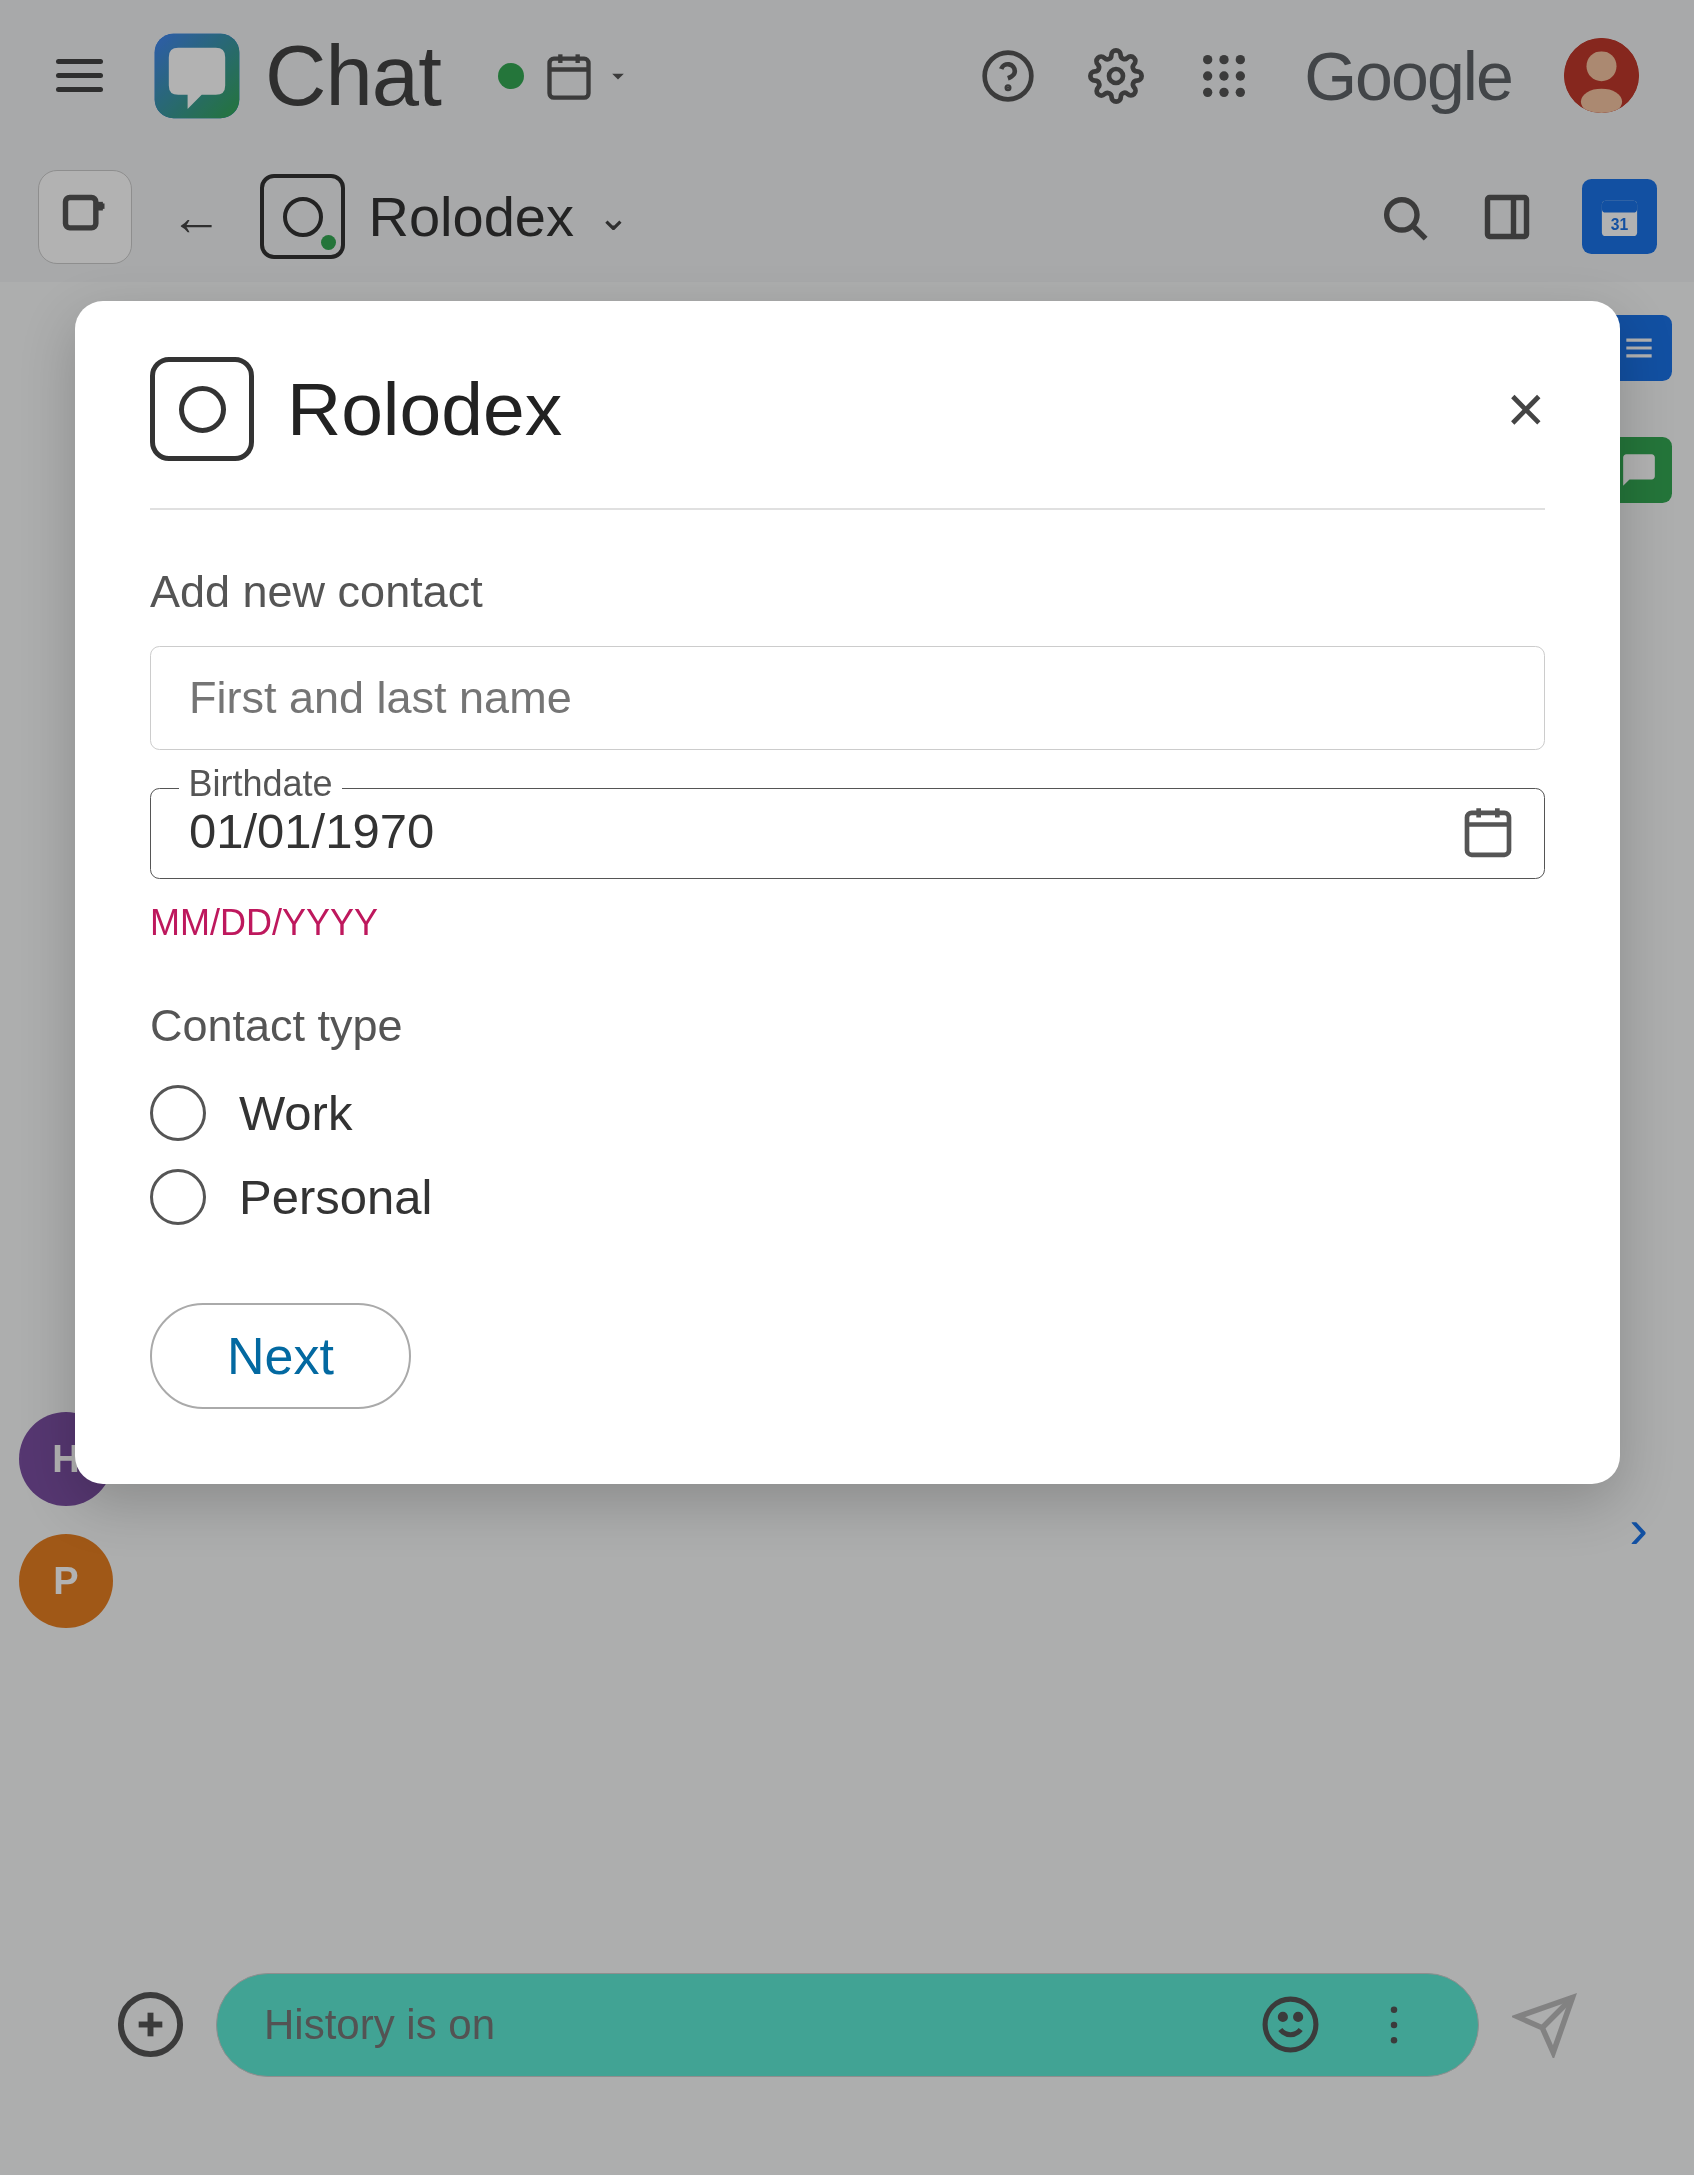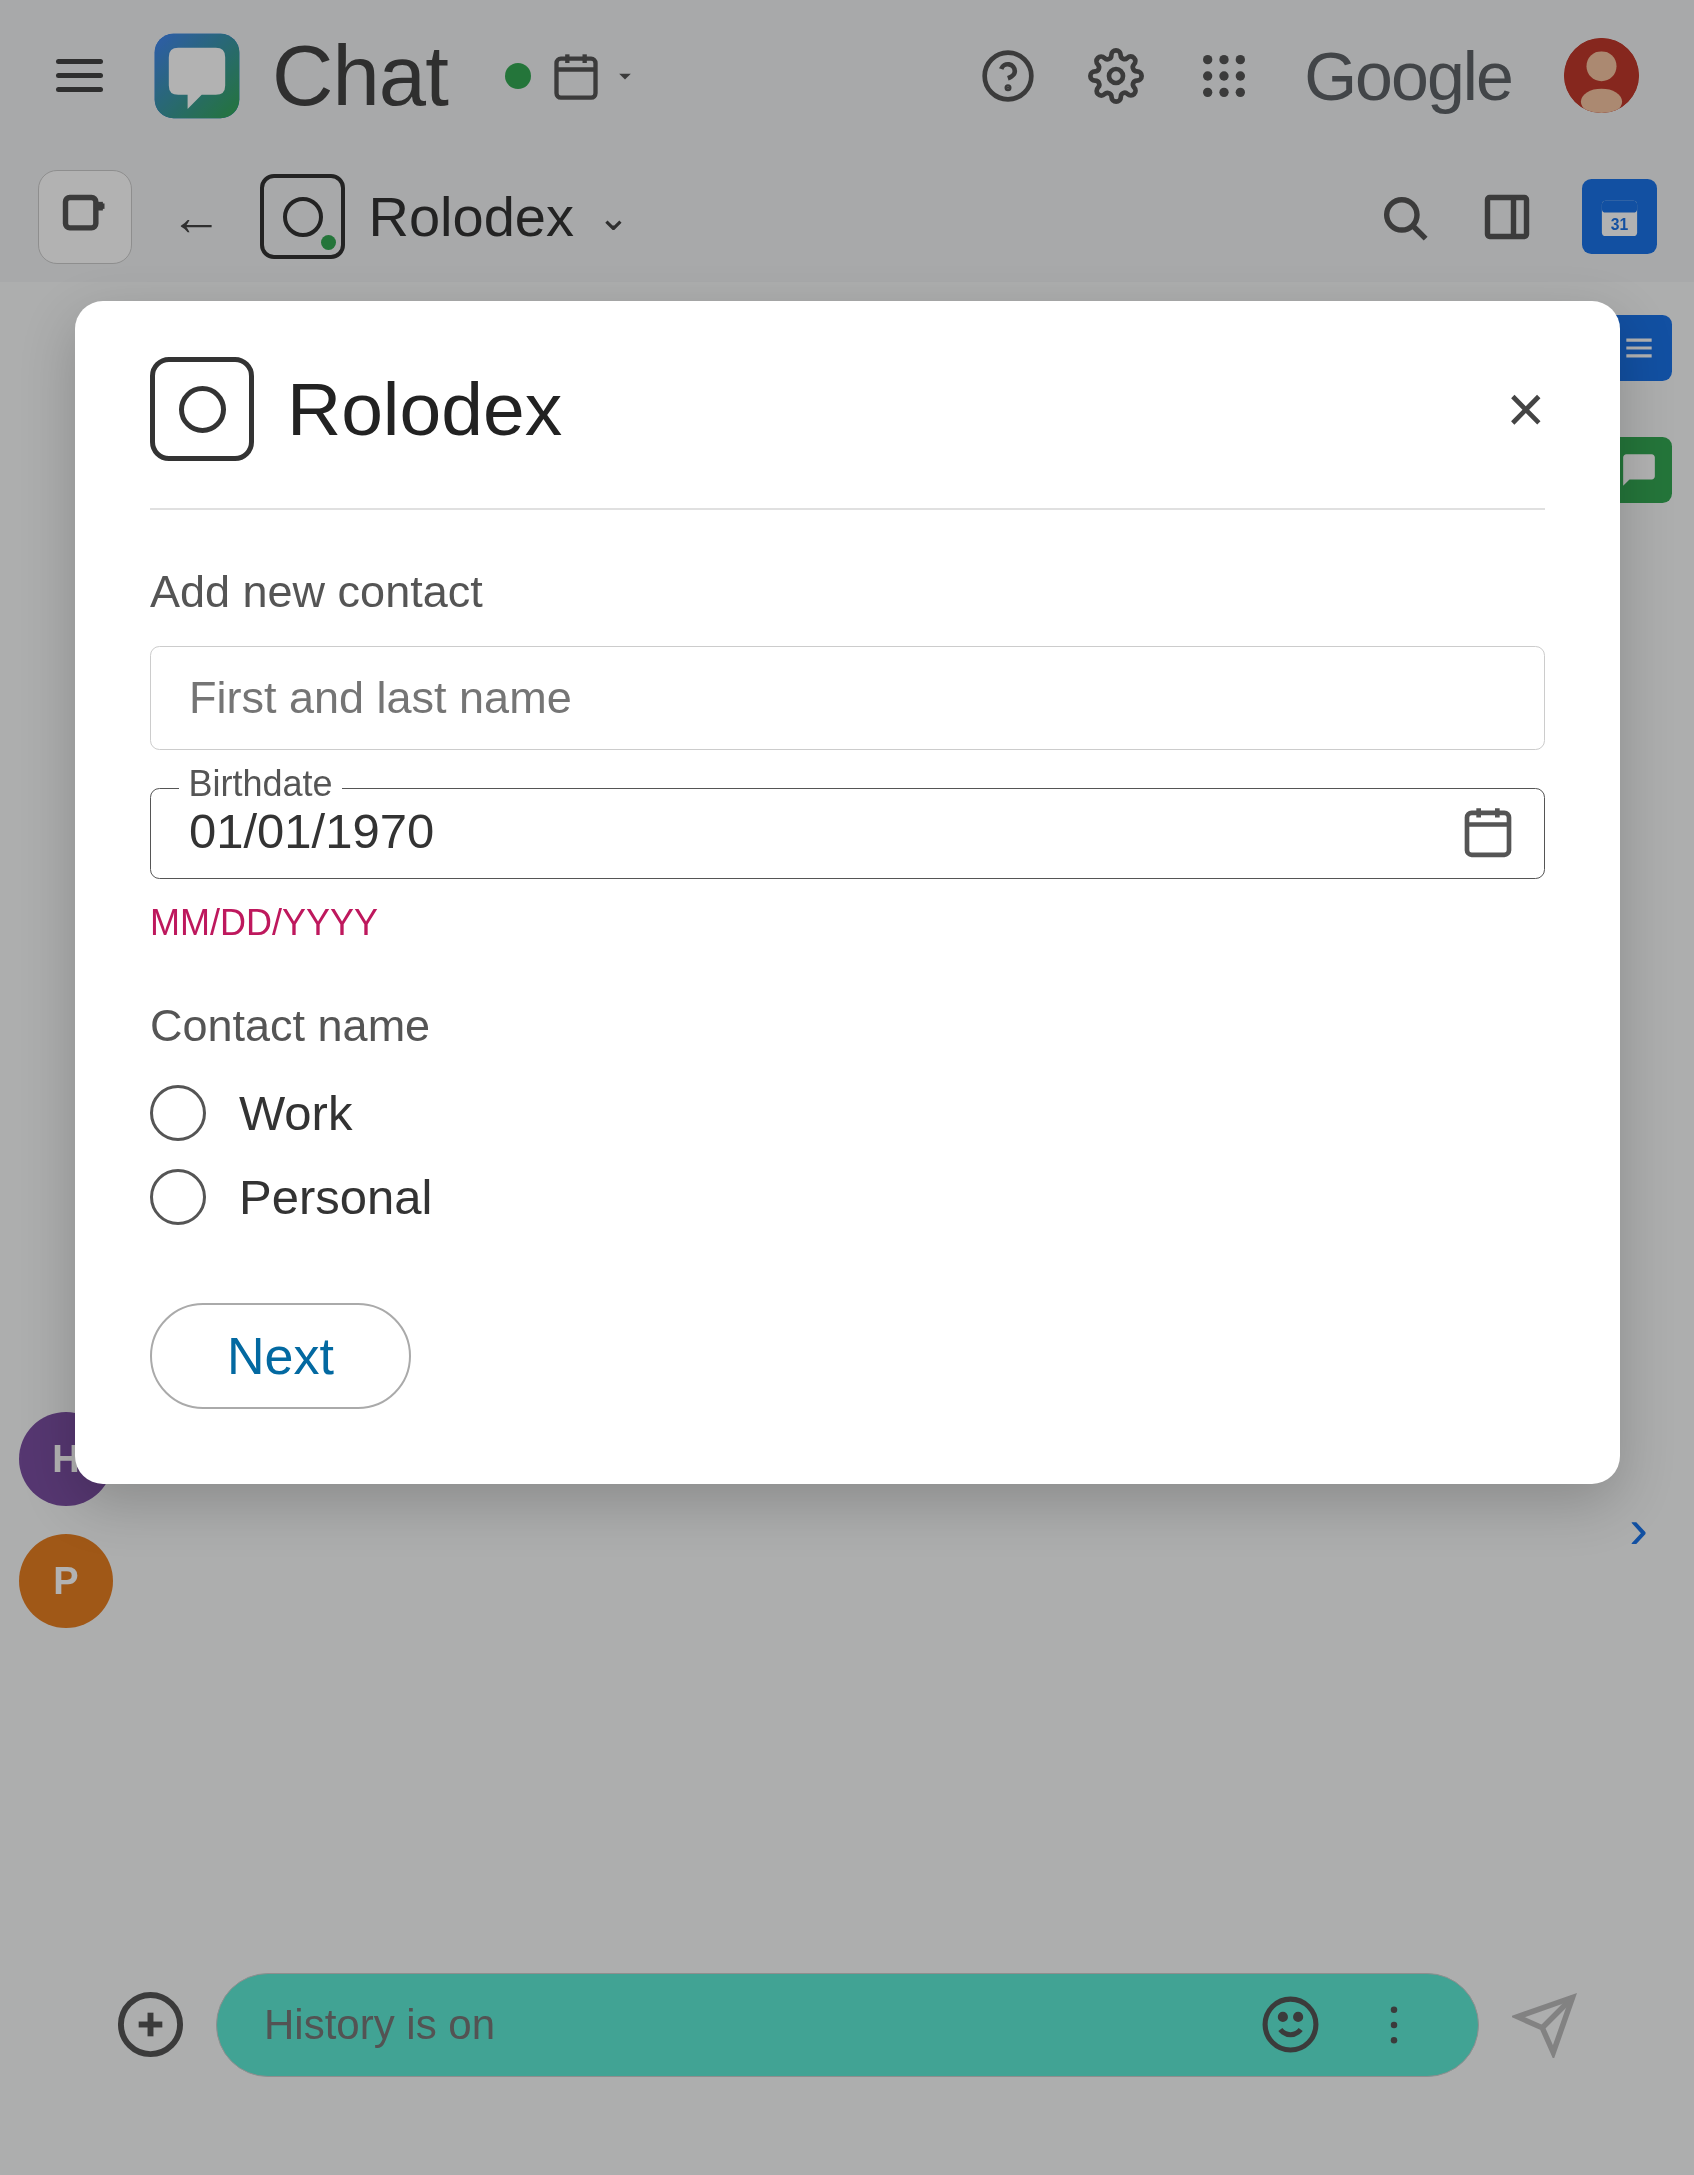--- a/index.html
+++ b/index.html
@@ -33,21 +33,21 @@
     .nav-hamburger span {
       display: block;
       height: 4.7px;
       width: 47px;
       background: #444;
       border-radius: 2.8px;
     }
     .chat-logo {
       display: flex;
       align-items: center;
-      gap: 28px;
+      gap: 21px;
     }
     .chat-logo-icon {
       width: 94px;
       height: 94px;
     }
     .chat-title {
       font-size: 85px;
       color: #444;
       font-weight: 400;
       letter-spacing: -0.9px;
@@ -654,21 +654,21 @@
           <rect x="3" y="4" width="18" height="18" rx="2"></rect>
           <line x1="3" y1="9" x2="21" y2="9"></line>
           <line x1="8" y1="2" x2="8" y2="6"></line>
           <line x1="16" y1="2" x2="16" y2="6"></line>
         </svg>
       </div>
     </div>
   </div>
   <div class="date-format-hint">MM/DD/YYYY</div>
 
-  <div class="contact-type-label">Contact name</div>
+  <div class="contact-type-label">Contact type</div>
 
   <div class="radio-group">
     <div class="radio-item">
       <div class="radio-circle"></div>
       <span class="radio-label">Work</span>
     </div>
     <div class="radio-item">
       <div class="radio-circle"></div>
       <span class="radio-label">Personal</span>
     </div>

